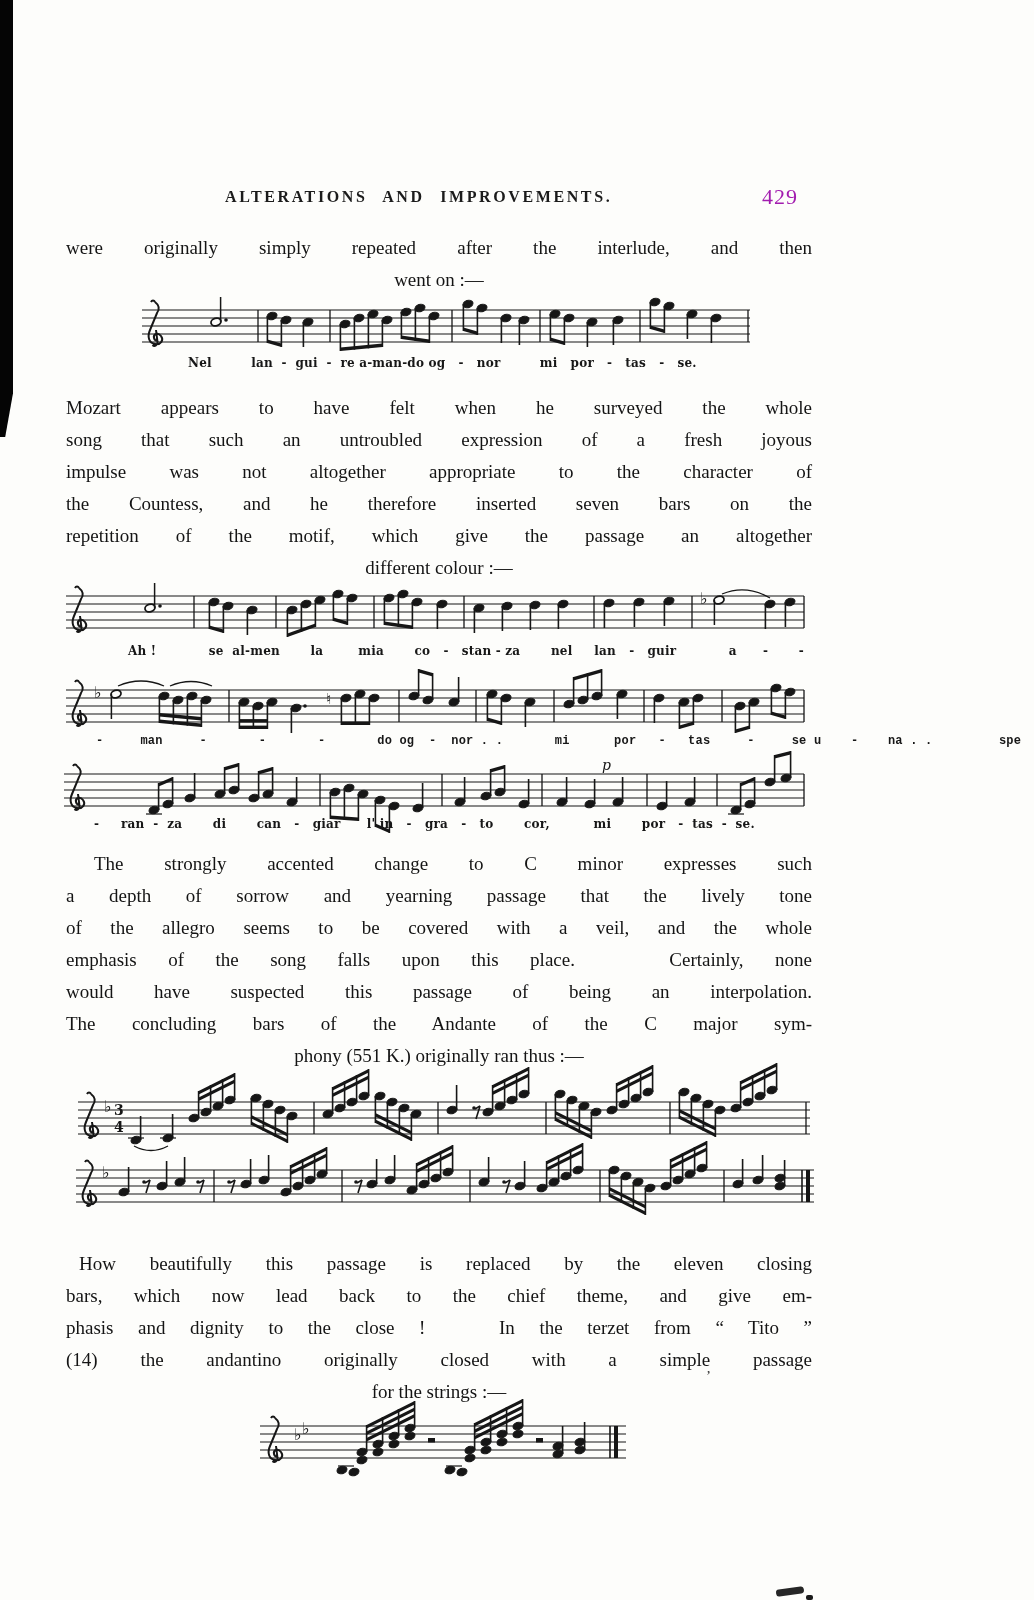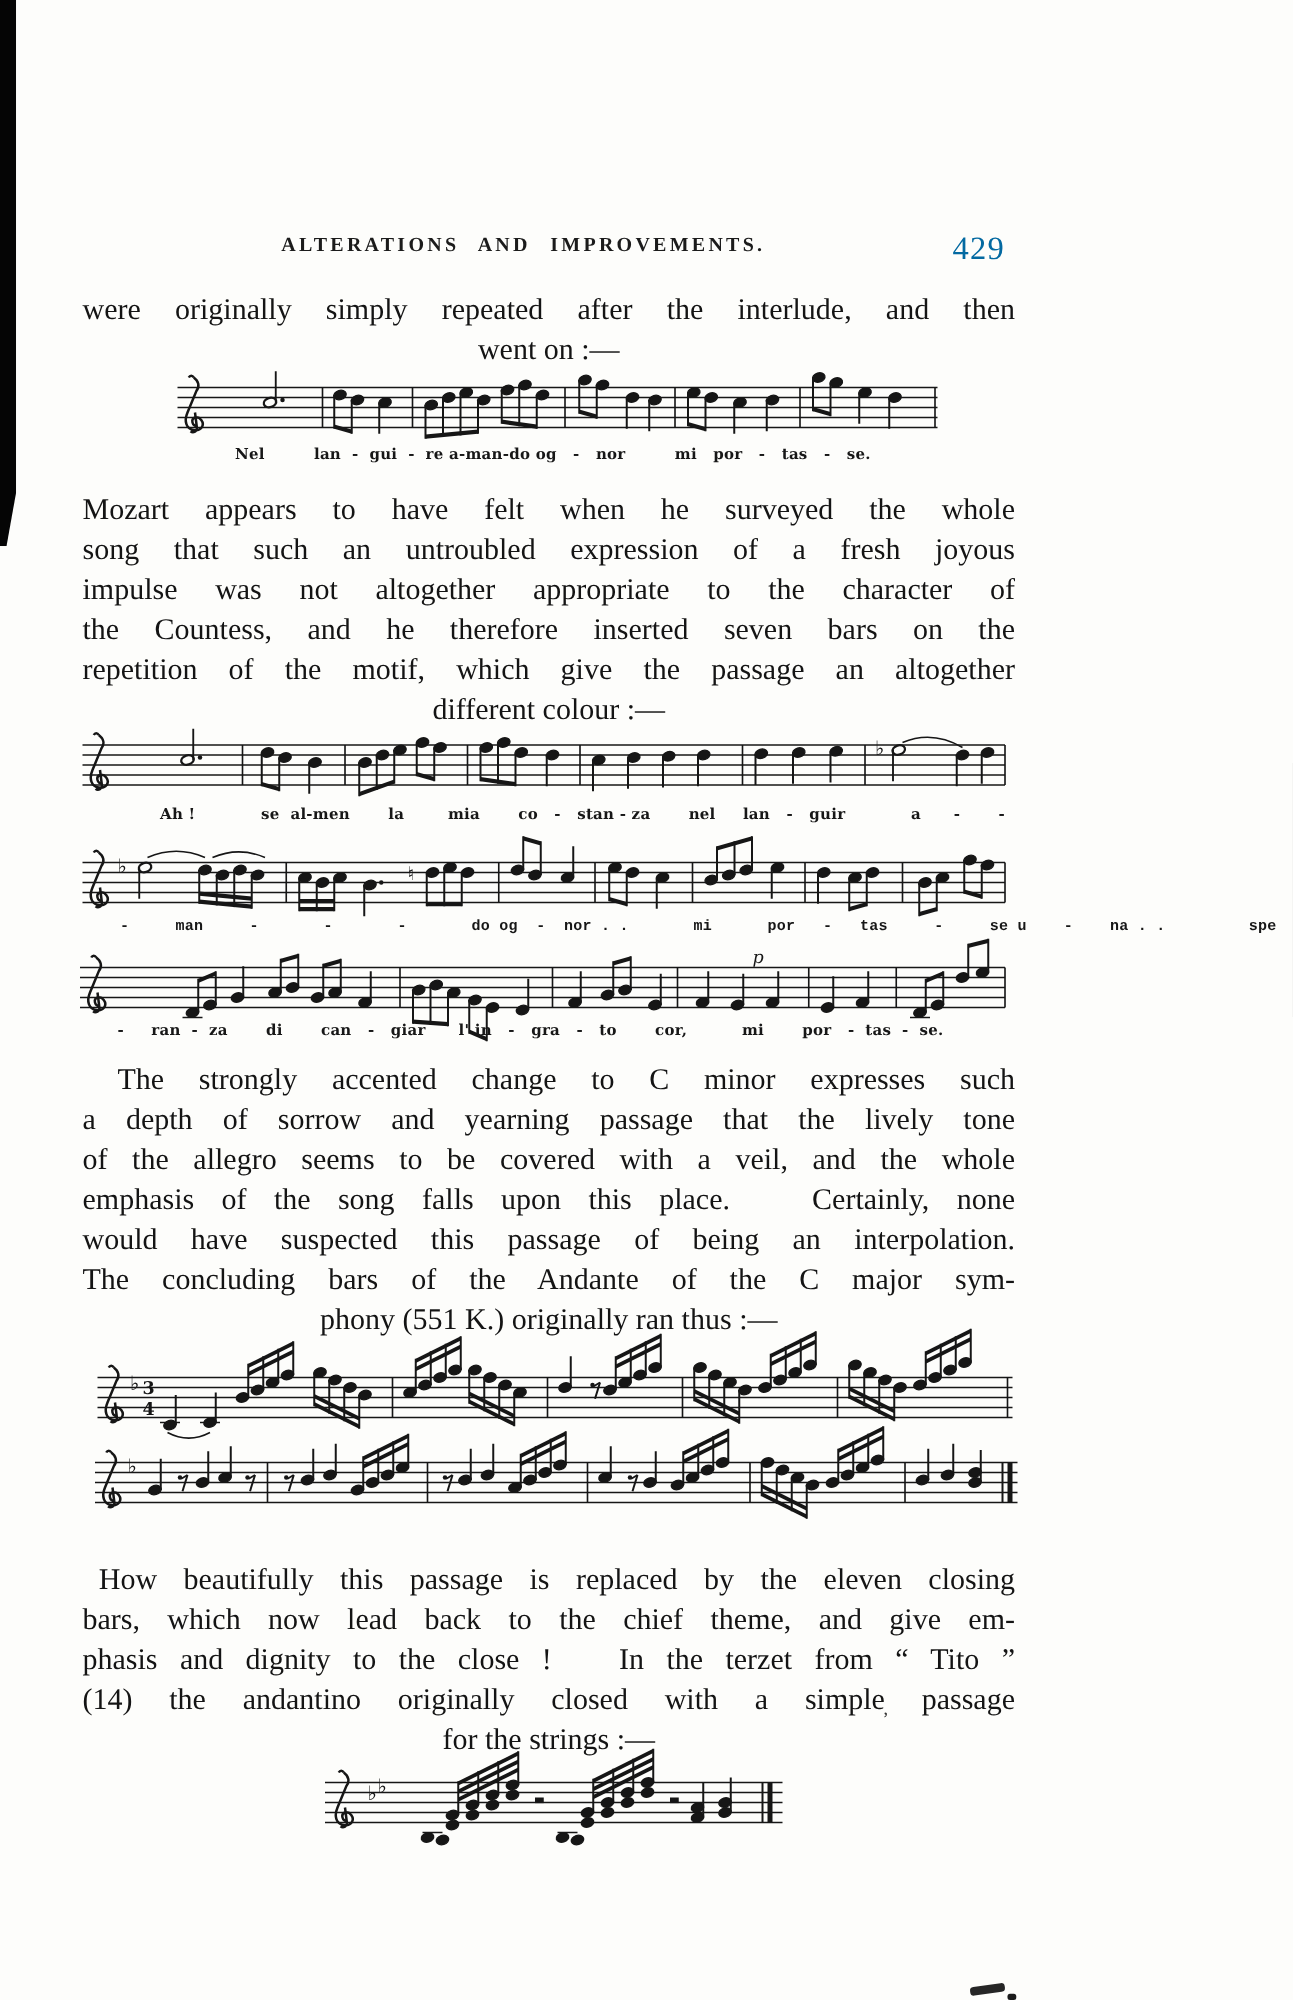--- a/index.html
+++ b/index.html
@@ -1,22 +1,22 @@
 <!DOCTYPE html>
 <html><head>
 <meta charset="utf-8">
 <style>
   html,body{margin:0;padding:0;}
   body{background:#e8e8e8;font-family:"Liberation Serif","DejaVu Serif",serif;}
   #page{position:relative;width:1034px;height:1600px;background:#fdfdfb;overflow:hidden;color:#161616;}
   .abs{position:absolute;}
   .hdr{font-size:16px;letter-spacing:2.6px;word-spacing:9px;font-weight:bold;color:#1b1b1b;}
-  .pagenum{font-size:26px;letter-spacing:1px;color:#0369a1;}
+  .pagenum{font-size:22px;letter-spacing:1px;color:#a21caf;}
   .para{position:absolute;left:66px;width:746px;}
-  .tline{height:32px;font-size:24px;line-height:32px;white-space:nowrap;color:#141414;}
+  .tline{height:32px;font-size:19px;line-height:32px;white-space:nowrap;color:#141414;}
   .jline{text-align:justify;text-align-last:justify;white-space:normal;}
   .lline{text-align:center;}
   .ind1{padding-left:28px;}
   .ind2{padding-left:13px;}
   .lyr{position:absolute;font-size:12px;font-weight:600;letter-spacing:.2px;white-space:pre;color:#171717;font-family:"DejaVu Serif",serif;}
   svg{display:block;overflow:visible;}
   .leftbar{position:absolute;left:0;top:0;width:13px;height:437px;background:#050505;
            clip-path:polygon(0 0,100% 0,100% 90%,40% 100%,0 100%);}
   .smudge1{position:absolute;left:776px;top:1588px;width:28px;height:7px;background:#262626;border-radius:3px;transform:rotate(-8deg);}
   .smudge2{position:absolute;left:806px;top:1595px;width:7px;height:5px;background:#1a1a1a;border-radius:2px;}

